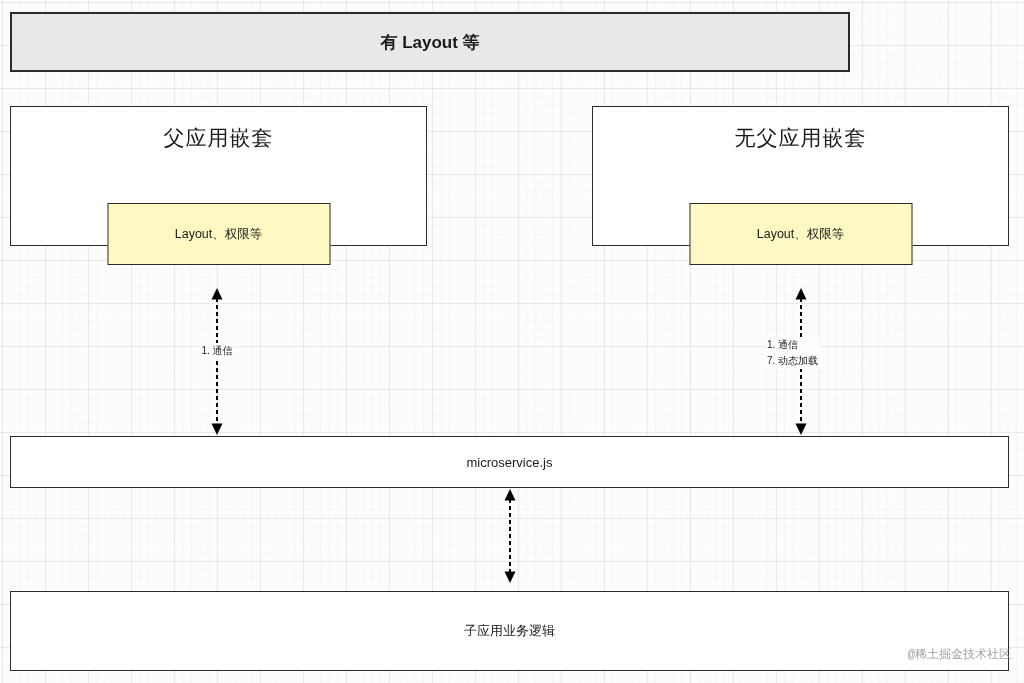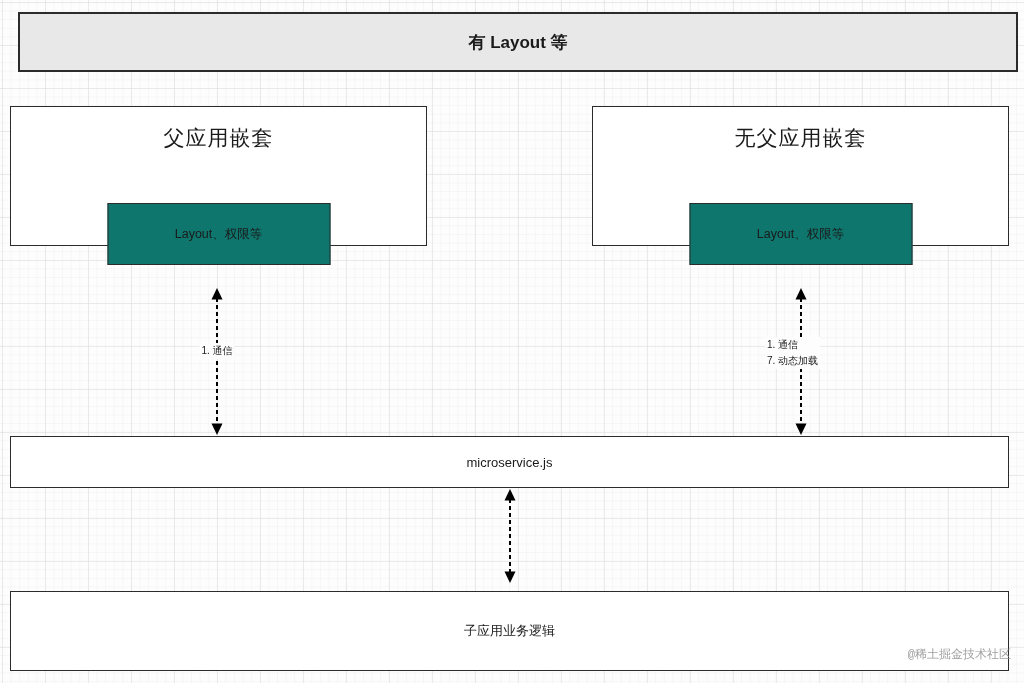--- a/index.html
+++ b/index.html
@@ -22,41 +22,41 @@
     background-position:2px 2px;
     color:#1a1a1a;
   }
   .box{
     position:absolute;
     background:#ffffff;
     border:1.5px solid #2b2b2b;
     box-sizing:border-box;
   }
   .header-box{
-    left:10px;top:12px;width:1000px;height:60px;
+    left:10px;top:12px;width:840px;height:60px;
     background:#e8e8e8;
     border-width:2px;
     display:flex;align-items:center;justify-content:center;
-    font-size:17px;font-weight:bold;margin-left:8px;
+    font-size:17px;font-weight:bold;
   }
   .group-box{
     top:106px;width:417px;height:140px;
     text-align:center;
   }
   .group-box .group-title{
     margin-top:17px;
     font-size:21px;
     letter-spacing:1px;
   }
   .inner-box{
     position:absolute;
     left:50%;top:96px;
     transform:translateX(-50%);
     width:223px;height:62px;
-    background:#0f766e;
+    background:#fef9c3;
     border:1.5px solid #2b2b2b;
     box-sizing:border-box;
     display:flex;align-items:center;justify-content:center;
     font-size:12.5px;
   }
   .wide-box{
     left:10px;width:999px;
     display:flex;align-items:center;justify-content:center;
     font-size:13px;
   }

